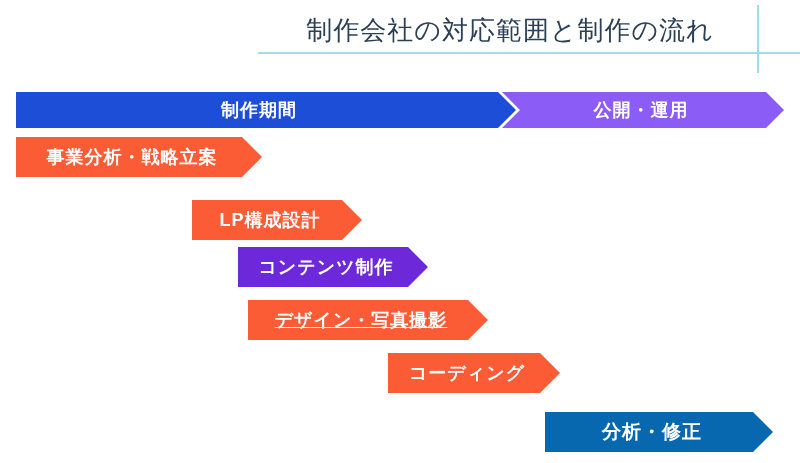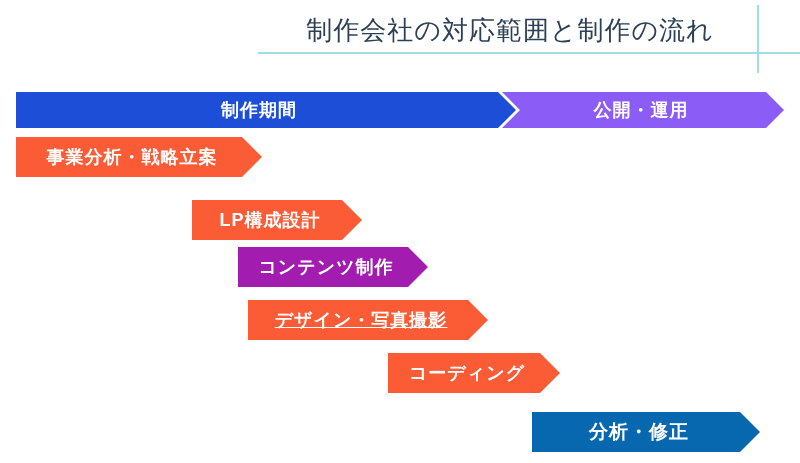--- a/index.html
+++ b/index.html
@@ -114,25 +114,25 @@
   </div>
 </div>
 
 <div id="task-rows">
   <div class="bar task-bar orange" style="left: 16px; top: 137px; width: 246px; background: rgb(251, 91, 53);">
     <span class="bar-label">事業分析・戦略立案</span>
   </div>
   <div class="bar task-bar orange" style="left: 192px; top: 194px; width: 170px; background: rgb(251, 91, 53); margin-top: 6px;">
     <span class="bar-label">LP構成設計</span>
   </div>
-  <div class="bar task-bar orange" style="left: 238px; top: 247px; width: 190px; background: #a21caf;">
+  <div class="bar task-bar orange" style="left: 238px; top: 247px; width: 190px; background: #6d28d9;">
     <span class="bar-label">コンテンツ制作</span>
   </div>
   <div class="bar task-bar orange" style="left: 248px; top: 300px; width: 240px; background: rgb(251, 91, 53); text-decoration: underline;">
     <span class="bar-label">デザイン・写真撮影</span>
   </div>
   <div class="bar task-bar orange" style="left: 344px; top: 353px; width: 172px; background: rgb(251, 91, 53); margin-left: 44px;">
     <span class="bar-label">コーディング</span>
   </div>
-  <div class="bar task-bar blue" style="left: 532px; top: 412px; width: 228px; background: rgb(7, 104, 176);">
+  <div class="bar task-bar blue" style="left: 545px; top: 412px; width: 228px; background: rgb(7, 104, 176);">
     <span class="bar-label">分析・修正</span>
   </div>
 </div>
 
 </body></html>

